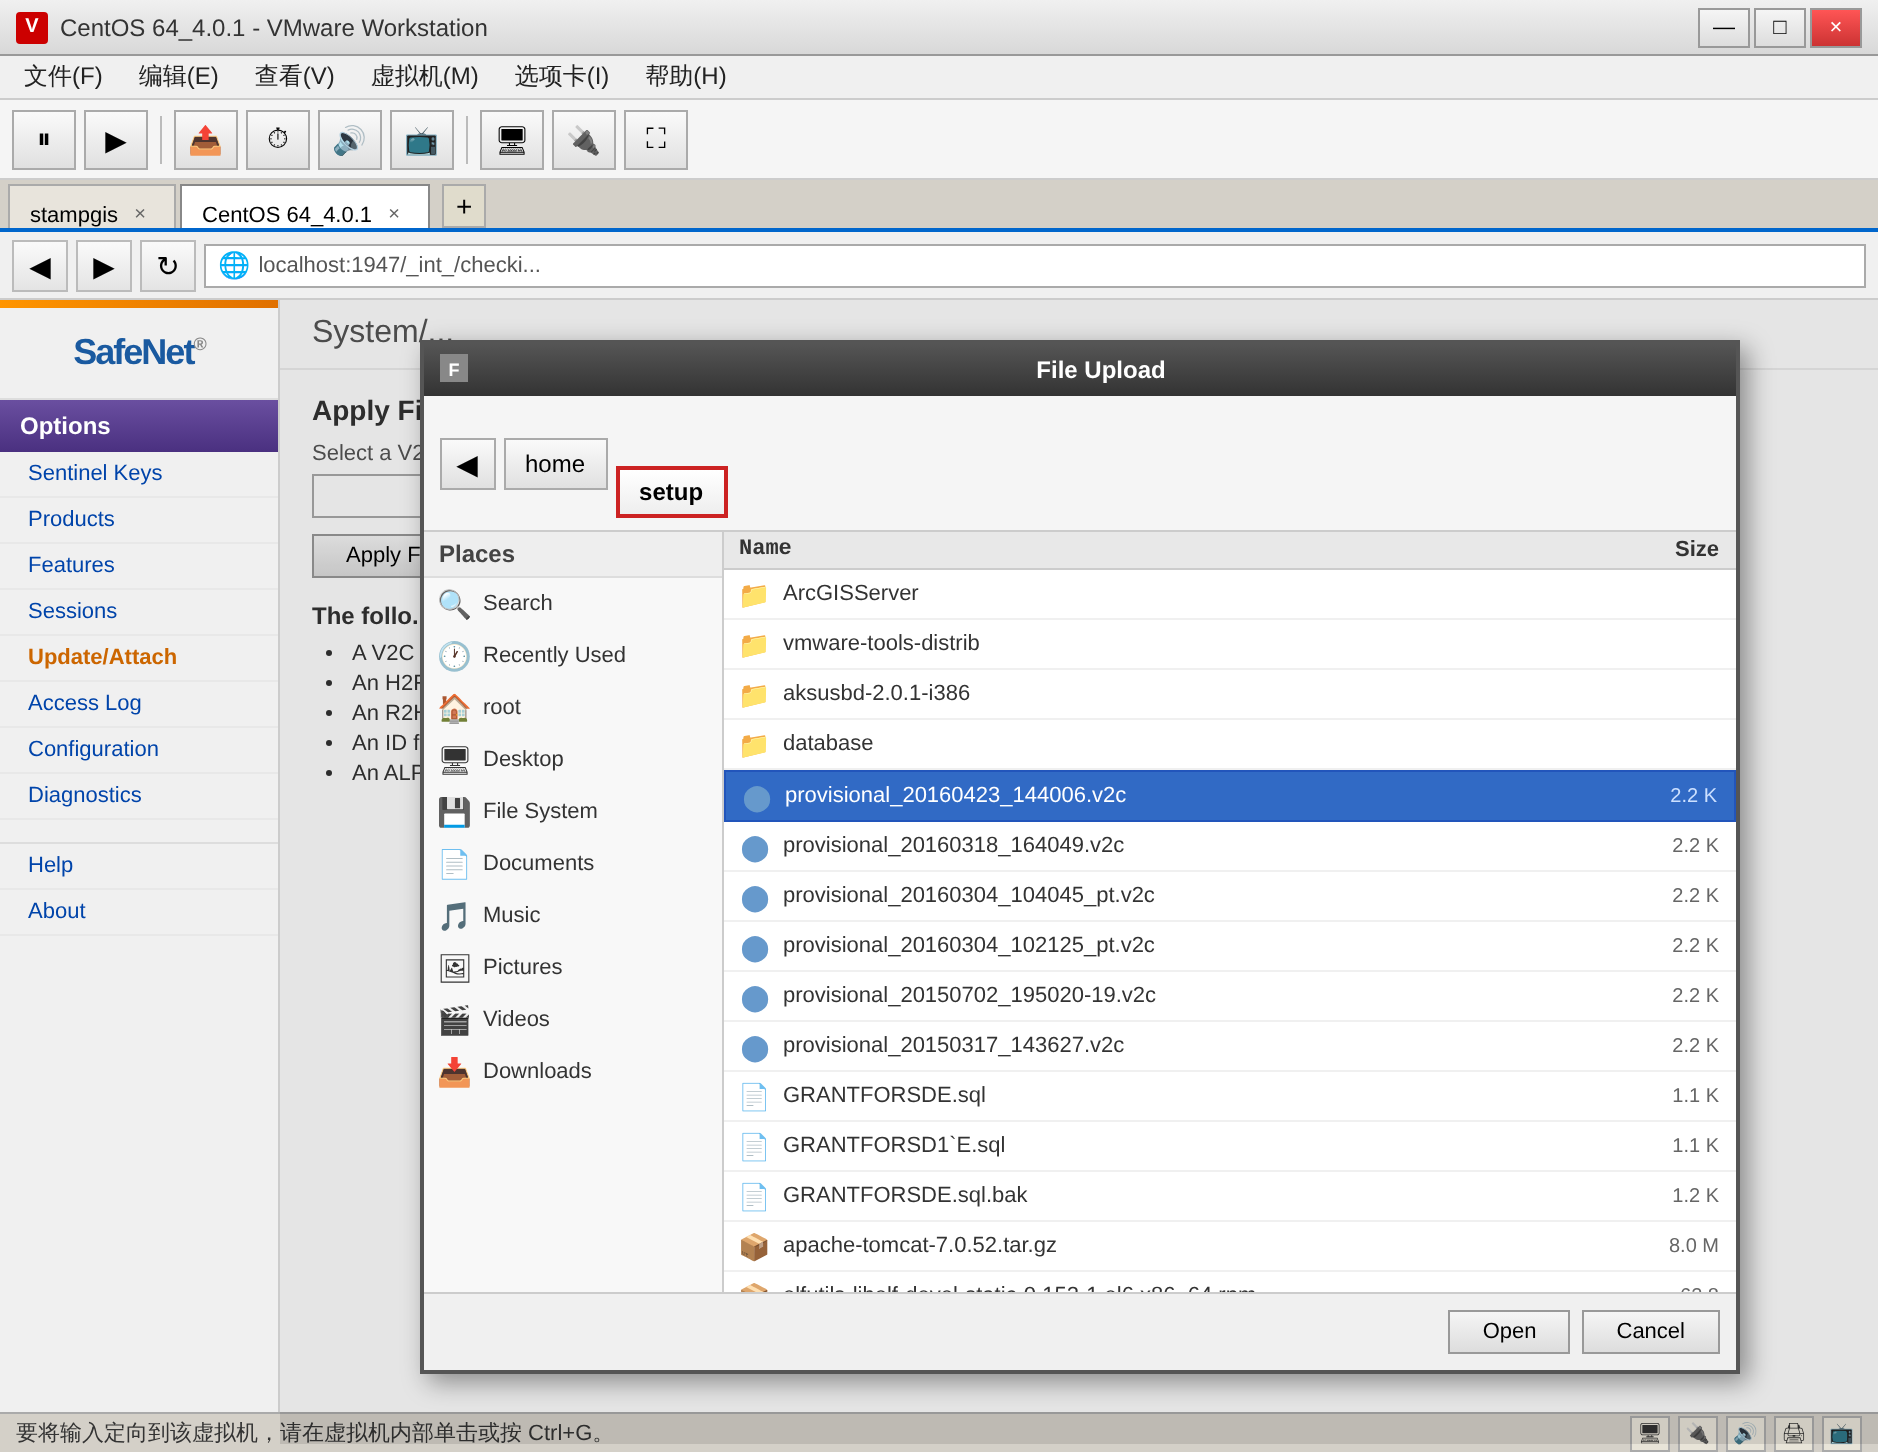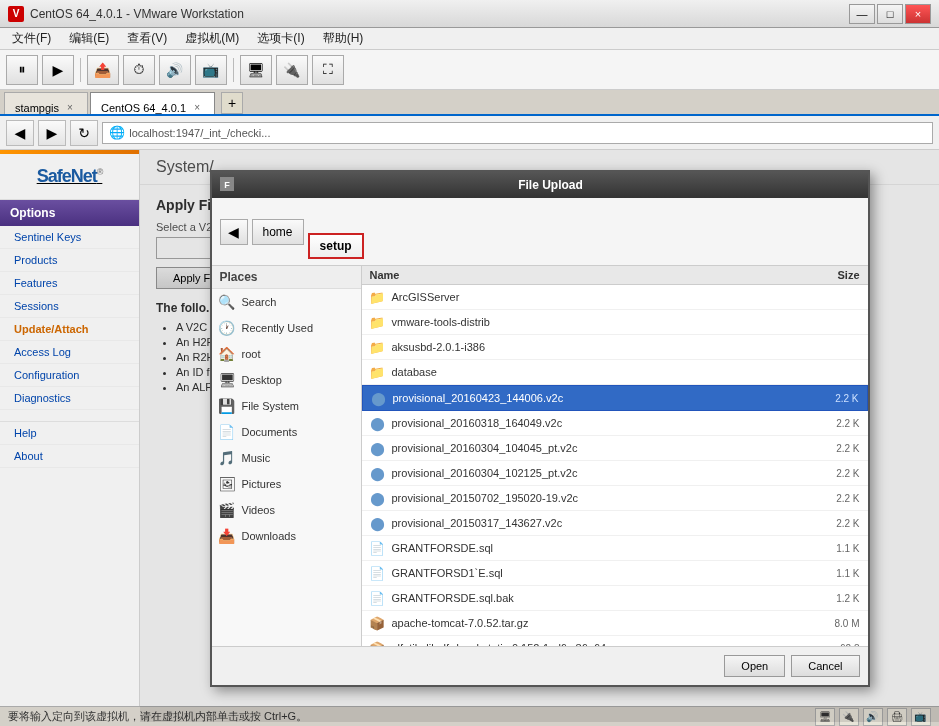--- a/index.html
+++ b/index.html
@@ -92,21 +92,20 @@
       border-right: 1px solid #ccc;
       display: flex;
       flex-direction: column;
     }
     .sidebar-logo {
       padding: 12px;
       display: flex;
       align-items: center;
       justify-content: center;
       border-bottom: 1px solid #ddd;
-      text-decoration: underline;
     }
 
     .sidebar-section {
       background: linear-gradient(to bottom, #6a4fa0, #4a3080);
       padding: 6px 10px;
       color: white;
       font-size: 12px;
       font-weight: bold;
     }
     .sidebar-item {
@@ -247,21 +246,21 @@
     }
     .files-header {
       display: flex;
       background: #e8e8e8;
       border-bottom: 1px solid #ccc;
       padding: 3px 8px;
       font-size: 11px;
       font-weight: bold;
       color: #333;
     }
-    .files-header-name { flex: 1; }
+    .files-header-name { flex: 1; font-family: Liberation Mono, monospace; }
     .files-header-size { width: 70px; text-align: right; }
 
     .file-row {
       display: flex;
       align-items: center;
       padding: 4px 8px;
       font-size: 11px;
       color: #333;
       border-bottom: 1px solid #f0f0f0;
       cursor: pointer;

